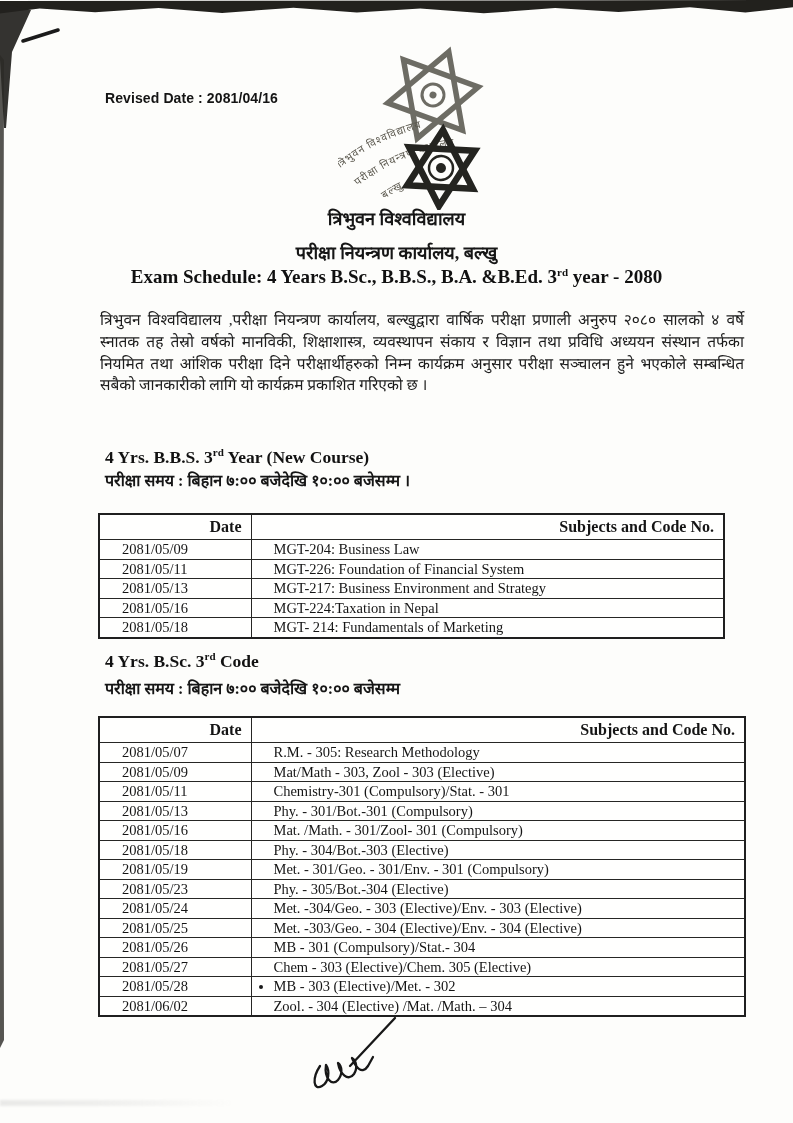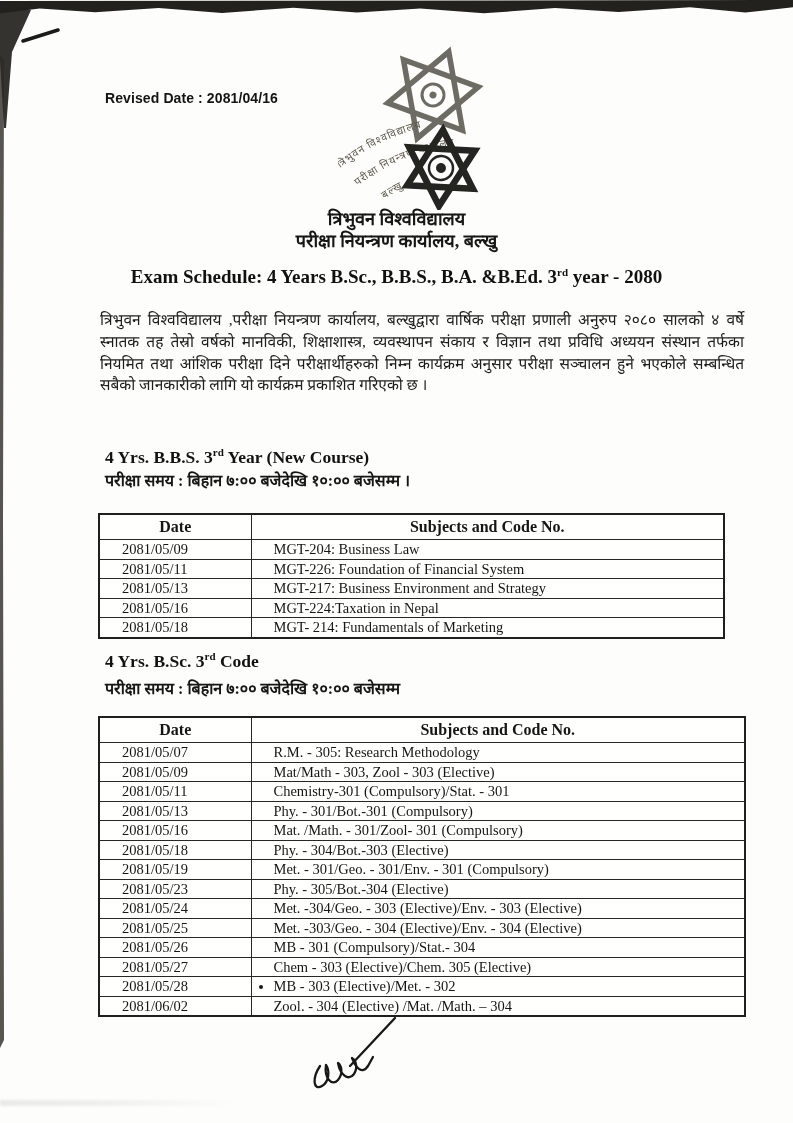--- a/index.html
+++ b/index.html
@@ -38,21 +38,21 @@
     font-size:15.5px;line-height:21.8px;text-align:justify;color:#1c1c1c;
   }
   .sec-title{font-size:17.5px;font-weight:bold;color:#121212;}
   .sec-time{font-size:16px;font-weight:bold;color:#161616;}
   
   table.doc-table{border-collapse:collapse;table-layout:fixed;background:#fffffe;border:2px solid #1f1f1f;}
   table.doc-table th,table.doc-table td{
     border:1.5px solid #262624;white-space:nowrap;overflow:hidden;
     font-family:"Liberation Serif","DejaVu Serif",serif;color:#151515;
   }
-  table.doc-table th{font-size:16px;font-weight:bold;text-align:center;padding:2px 9px;height:20px;}
+  table.doc-table th{font-size:16px;font-weight:bold;text-align:right;padding:2px 9px;height:20px;}
   table.doc-table td{font-size:14.5px;padding:1px 22px;height:15px;line-height:16.5px;}
   .ink-dot{width:4px;height:4px;border-radius:50%;background:#191919;}
 </style>
 </head>
 <body>
 
 <div id="page">
 
   <div class="abs scan-band"></div>
   <svg class="abs" style="left:0;top:0;" width="45" height="1060" viewBox="0 0 45 1060">
@@ -85,21 +85,21 @@
     </g>
     <g transform="rotate(3 103 128)" stroke="#242420" stroke-width="6.5" fill="none">
       <polygon points="103,90 70.1,147 135.9,147"></polygon>
       <polygon points="103,166 70.1,109 135.9,109"></polygon>
       <circle cx="103" cy="128" r="12" stroke-width="2.5"></circle>
       <circle cx="103" cy="128" r="5" fill="#242420" stroke="none"></circle>
     </g>
   </svg>
 
   <div class="abs center-line np np-title" style="top:206px;">त्रिभुवन विश्वविद्यालय</div>
-  <div class="abs center-line np np-title" style="top:228px;">परीक्षा नियन्त्रण कार्यालय, बल्खु</div>
+  <div class="abs center-line np np-title" style="top:240px;">परीक्षा नियन्त्रण कार्यालय, बल्खु</div>
   <div class="abs center-line en-title" style="top:266px;"><span>Exam Schedule: 4 Years B.Sc., B.B.S., B.A. &amp;B.Ed. 3</span><sup>rd</sup><span> year - 2080</span></div>
 
   <div class="abs notice np">त्रिभुवन विश्वविद्यालय ,परीक्षा नियन्त्रण कार्यालय, बल्खुद्वारा वार्षिक परीक्षा प्रणाली अनुरुप २०८० सालको ४ वर्षे स्नातक तह तेस्रो वर्षको मानविकी, शिक्षाशास्त्र, व्यवस्थापन संकाय र विज्ञान तथा प्रविधि अध्ययन संस्थान तर्फका नियमित तथा आंशिक परीक्षा दिने परीक्षार्थीहरुको निम्न कार्यक्रम अनुसार परीक्षा सञ्चालन हुने भएकोले सम्बन्धित सबैको जानकारीको लागि यो कार्यक्रम प्रकाशित गरिएको छ ।</div>
 
   <div class="abs sec-title" style="left:105px;top:446px;"><span>4 Yrs. B.B.S. 3</span><sup>rd</sup><span> Year (New Course)</span></div>
   <div class="abs sec-time np" style="left:105px;top:469px;">परीक्षा समय : बिहान ७:०० बजेदेखि १०:०० बजेसम्म ।</div>
 
   <table class="abs doc-table" style="left:98px;top:513px;width:627px;">
     <colgroup>
         <col style="width:152px;">

